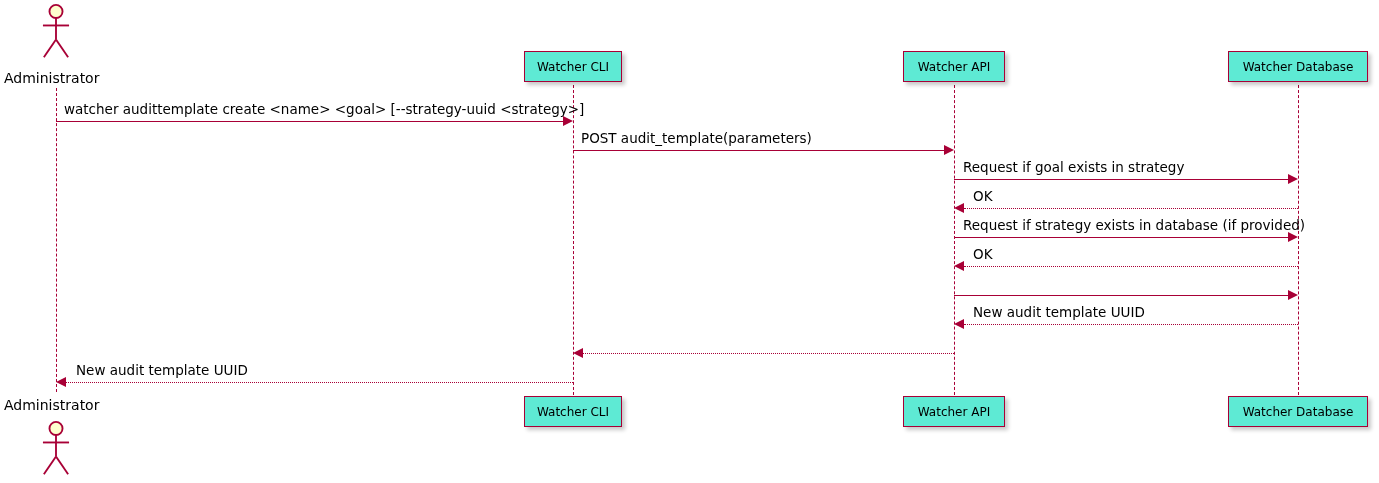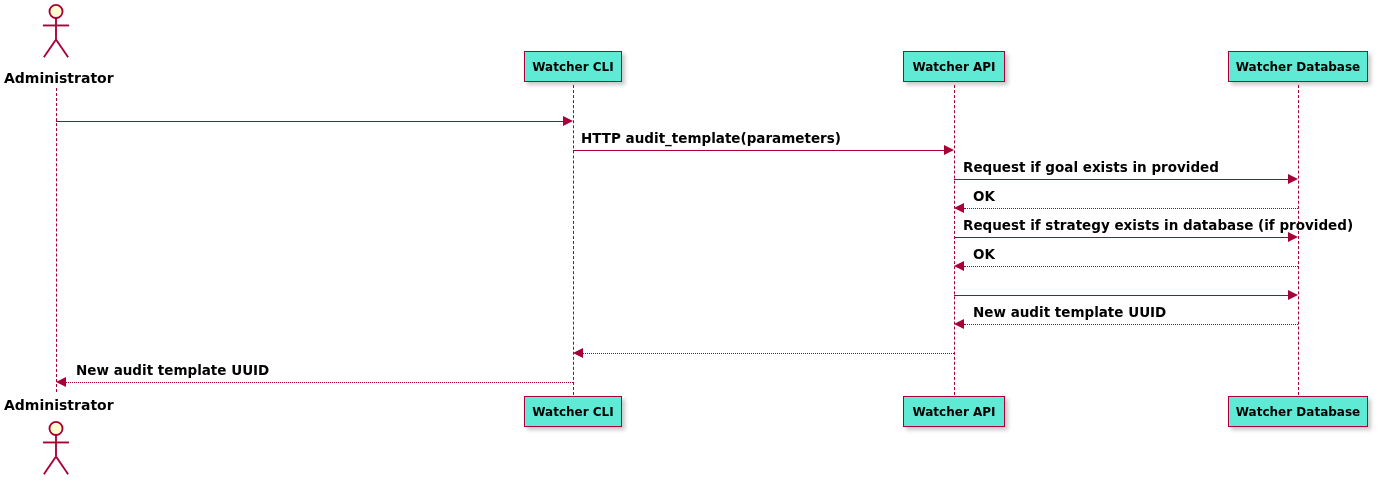--- a/index.html
+++ b/index.html
@@ -1,17 +1,17 @@
 <!DOCTYPE html>
 <html><head>
 <meta charset="utf-8">
 <style>
   html,body{margin:0;padding:0;background:#fff;}
   body{width:1379px;height:483px;font-family:"DejaVu Sans",sans-serif;overflow:hidden;}
-  #diagram{position:relative;width:1379px;height:379px;background:#fff;font-weight:bold;}
+  #diagram{position:relative;width:1379px;height:379px;background:#fff;}
 
   .lifeline{position:absolute;width:0;border-left:1px dashed #A80036;}
   .actor-fig{position:absolute;width:40px;height:56px;}
   .actor-label{position:absolute;font-size:14px;color:#000;white-space:nowrap;}
 
   .pbox{position:absolute;background:#5eead4;border:1.5px solid #A80036;
         box-shadow:3px 3px 4px rgba(0,0,0,0.22);
         display:flex;align-items:center;justify-content:center;
         font-size:12px;color:#000;white-space:nowrap;box-sizing:border-box;}
 
@@ -40,28 +40,29 @@
       <line x1="20" y1="38" x2="7" y2="57"></line>
       <line x1="20" y1="38" x2="33" y2="57"></line>
     </g>
   </svg>
   <div class="actor-label" style="left:4px;top:70px;">Administrator</div>
 
   <div class="pbox" style="left:524px;top:51px;width:98px;height:31px;">Watcher CLI</div>
   <div class="pbox" style="left:903px;top:51px;width:102px;height:31px;">Watcher API</div>
   <div class="pbox" style="left:1228px;top:51px;width:140px;height:31px;">Watcher Database</div>
 
+  <div class="msg-label" style="left:64px;top:101px;">watcher audittemplate create &lt;name&gt; &lt;goal&gt; [--strategy-uuid &lt;strategy&gt;]</div>
   <div class="msg-line" style="left:56px;top:121px;width:509px;"></div>
   <div class="arrowhead right" style="left:563px;top:116px;"></div>
 
-  <div class="msg-label" style="left:581px;top:130px;">HTTP audit_template(parameters)</div>
+  <div class="msg-label" style="left:581px;top:130px;">POST audit_template(parameters)</div>
   <div class="msg-line" style="left:573px;top:150px;width:371px;"></div>
   <div class="arrowhead right" style="left:944px;top:145px;"></div>
 
-  <div class="msg-label" style="left:963px;top:159px;">Request if goal exists in provided</div>
+  <div class="msg-label" style="left:963px;top:159px;">Request if goal exists in strategy</div>
   <div class="msg-line" style="left:954px;top:179px;width:334px;"></div>
   <div class="arrowhead right" style="left:1288px;top:174px;"></div>
 
   <div class="msg-label" style="left:973px;top:188px;">OK</div>
   <div class="msg-line dotted" style="left:964px;top:208px;width:334px;"></div>
   <div class="arrowhead left" style="left:954px;top:203px;"></div>
 
   <div class="msg-label" style="left:963px;top:217px;text-align:center;">Request if strategy exists in database (if provided)</div>
   <div class="msg-line" style="left:954px;top:237px;width:334px;"></div>
   <div class="arrowhead right" style="left:1288px;top:232px;"></div>

